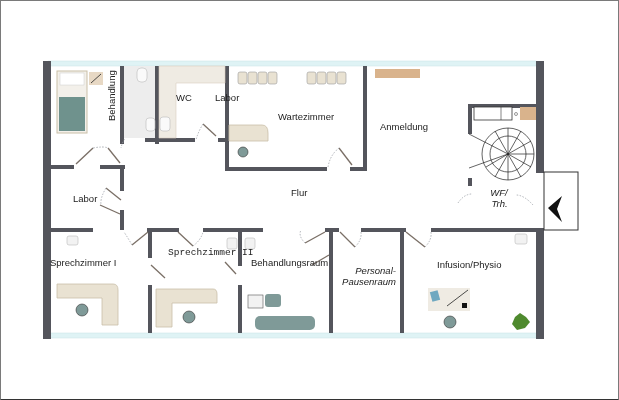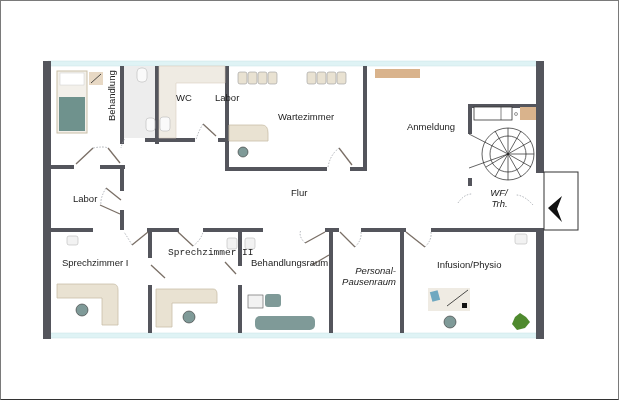--- a/index.html
+++ b/index.html
@@ -205,27 +205,27 @@
     <rect x="462" y="303" width="5" height="5" fill="#111"></rect>
     <circle cx="450" cy="322" r="6" fill="#7f9a98" stroke="#333" stroke-width="0.6"></circle>
     <polygon points="520,313 526,317 530,322 525,328 517,330 512,324 515,317" fill="#4f8a2e"></polygon>
   </g>
 </svg>
 
 <div class="label vert" style="left:106px; top:121px;">Behandlung</div>
 <div class="label" style="left:132px; top:92px;margin-left:44px;">WC</div>
 <div class="label" style="left:183px; top:92px;padding-left:32px;">Labor</div>
 <div class="label" style="left:278px; top:111px;">Wartezimmer</div>
-<div class="label" style="left:407px; top:121px;">Anmeldung</div>
+<div class="label" style="left:380px; top:121px;">Anmeldung</div>
 <div class="label" style="left:291px; top:187px;">Flur</div>
 <div class="label" style="left:73px; top:193px;">Labor</div>
 <div class="label c" style="left:499px; top:187px;">
   <div>WF/</div>
   <div>Trh.</div>
 </div>
-<div class="label" style="left:62px; top:257px;">Sprechzimmer I</div>
+<div class="label" style="left:50px; top:257px;">Sprechzimmer I</div>
 <div class="label" style="left:168px; top:247px;font-family:Liberation Mono, monospace;">Sprechzimmer II</div>
 <div class="label" style="left:251px; top:257px;">Behandlungsraum</div>
 <div class="label c" style="left:369px; top:265px;">
   <div>Personal-</div>
   <div>Pausenraum</div>
 </div>
 <div class="label" style="left:437px; top:259px;">Infusion/Physio</div>
 
 </body></html>

